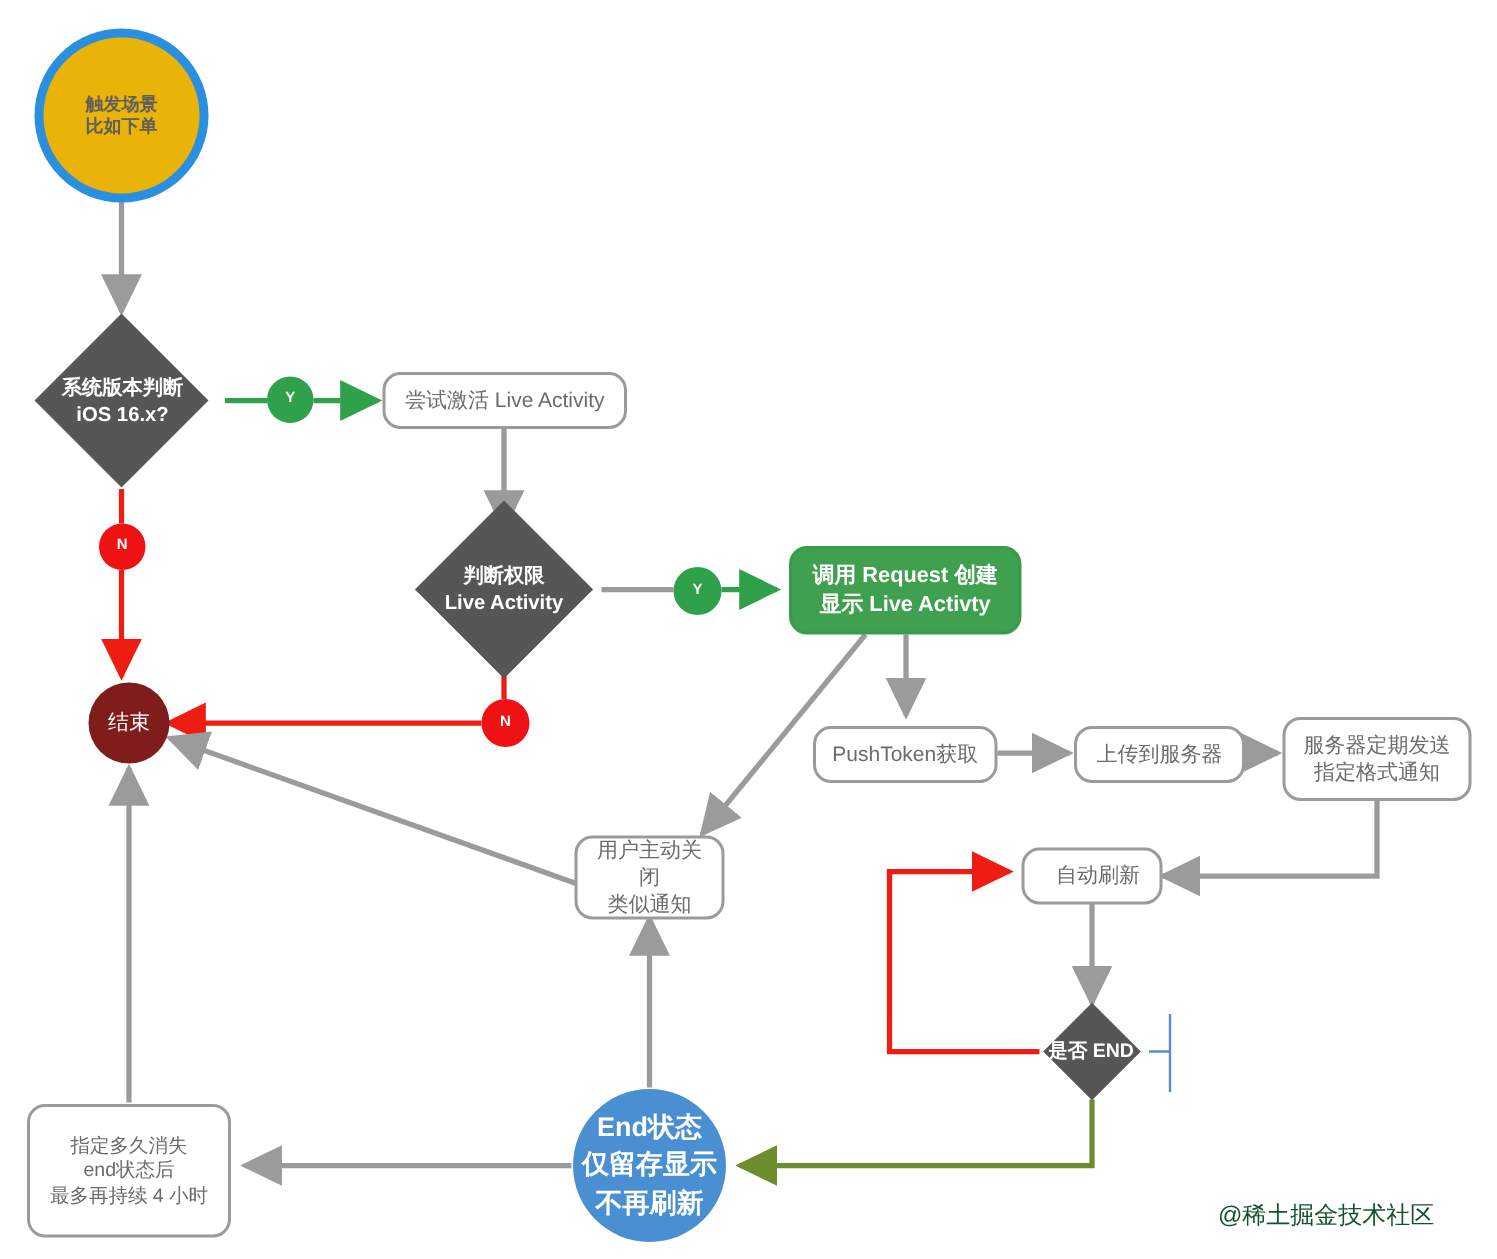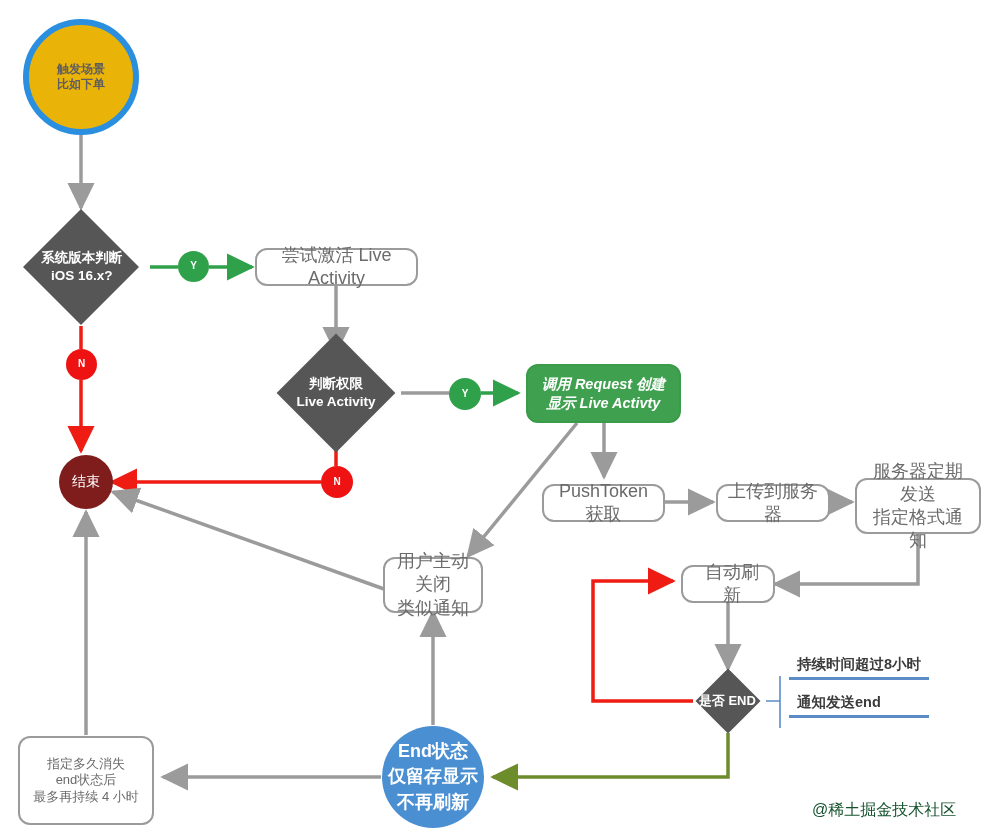--- a/index.html
+++ b/index.html
@@ -60,34 +60,33 @@
     white-space: pre-line;
     line-height: 1.3;
   }
 
   
   .box {
     border: 2.5px solid #9b9b9b;
     border-radius: 12px;
     background: #ffffff;
     color: #6b6b6b;
-    font-size: 18px;
+    font-size: 14px;
     padding: 4px 8px;
   }
 
   
   .box-green {
     border: 2px solid #3a9c4a;
     border-radius: 12px;
     background: #3fa14f;
     color: #ffffff;
     font-size: 14.5px;
     font-weight: 700;
     padding: 4px 4px;
-    font-style: italic;
   }
 
   
   .pill {
     border-radius: 50%;
     font-size: 10px;
     font-weight: 700;
     color: #ffffff;
   }
   .pill-y { background: #2fa14a; }
@@ -276,20 +275,16 @@
 仅留存显示
 不再刷新</span>
   </div>
 
   <div class="node box" style="left:18px; top:736px; width:136px; height:89px; font-size:13px;">
     <span>指定多久消失
 end状态后
 最多再持续 4 小时</span>
   </div>
 
-  <div class="annotation" style="left:789px; top:655px;">
-    <div class="ann-line">持续时间超过8小时</div>
-    <div class="ann-line">通知发送end</div>
-  </div>
 
   <div class="watermark" style="left:812px; top:800px;">@稀土掘金技术社区</div>
 
 </div>
 
 </body></html>

